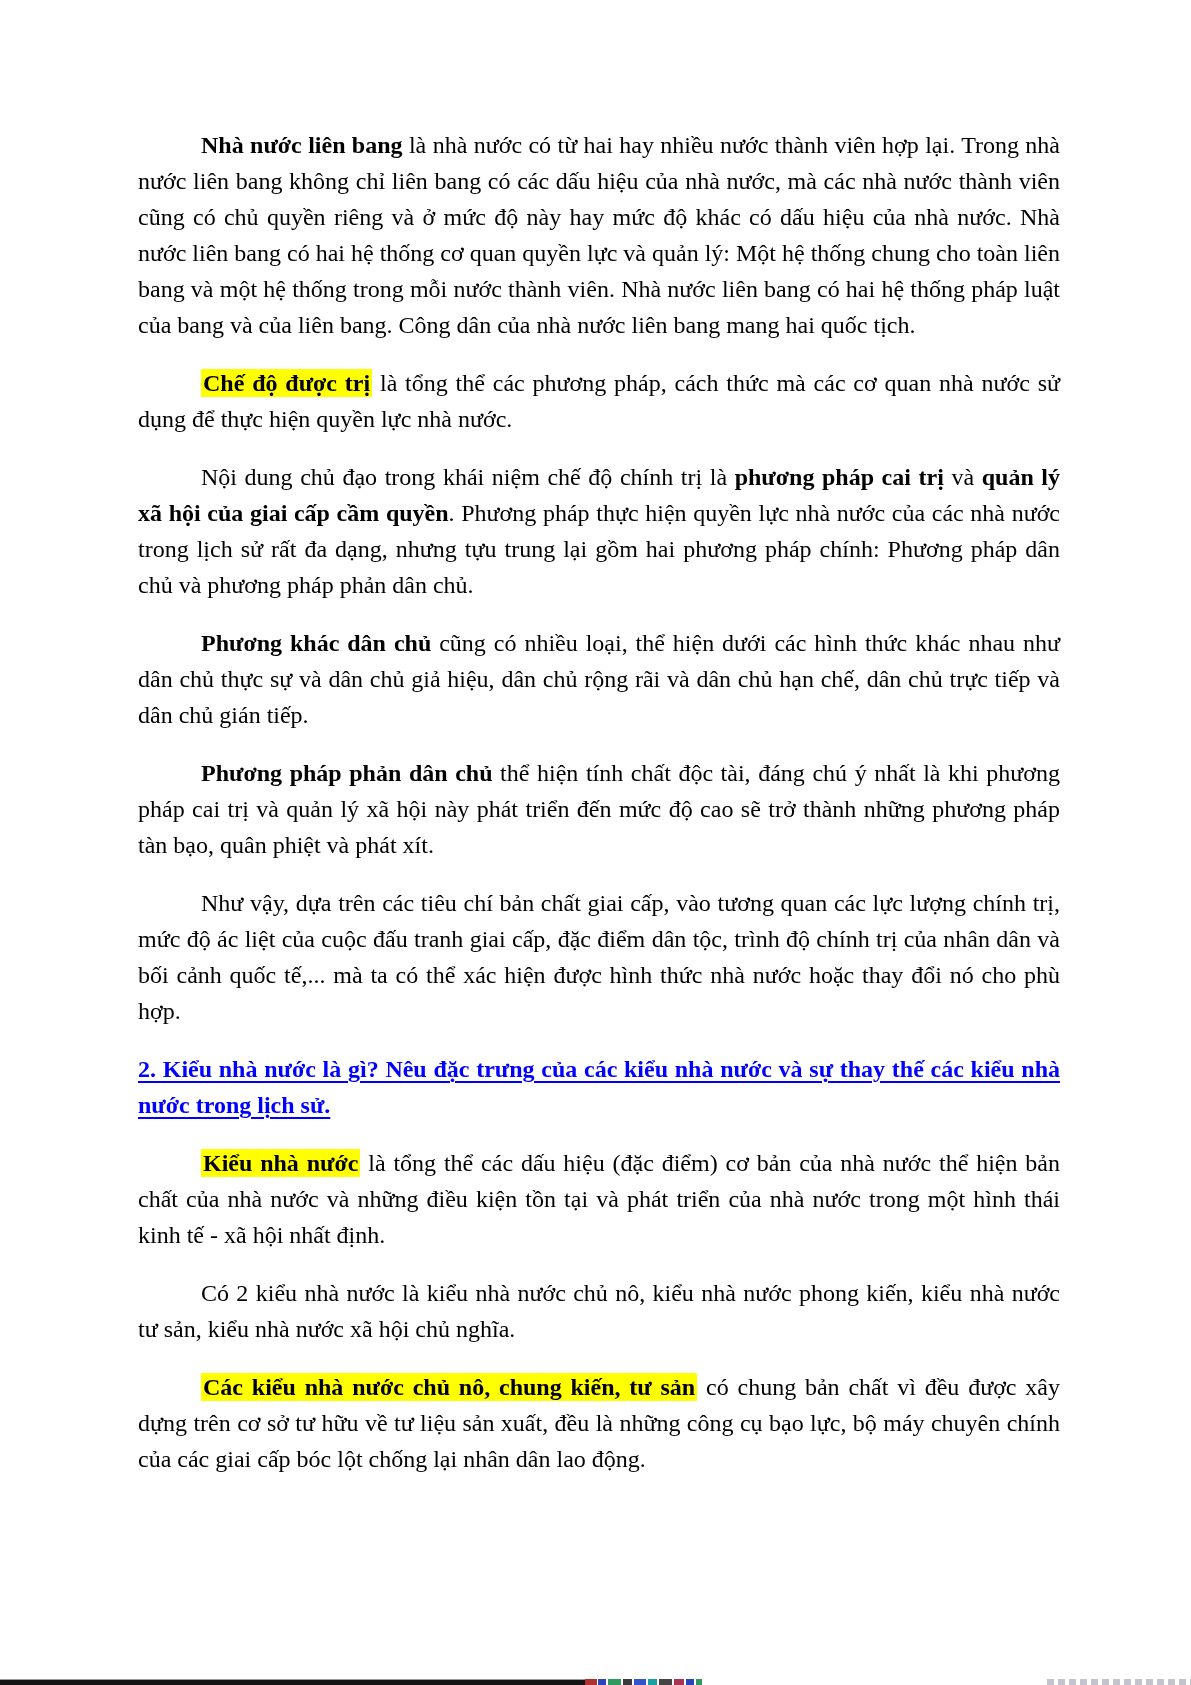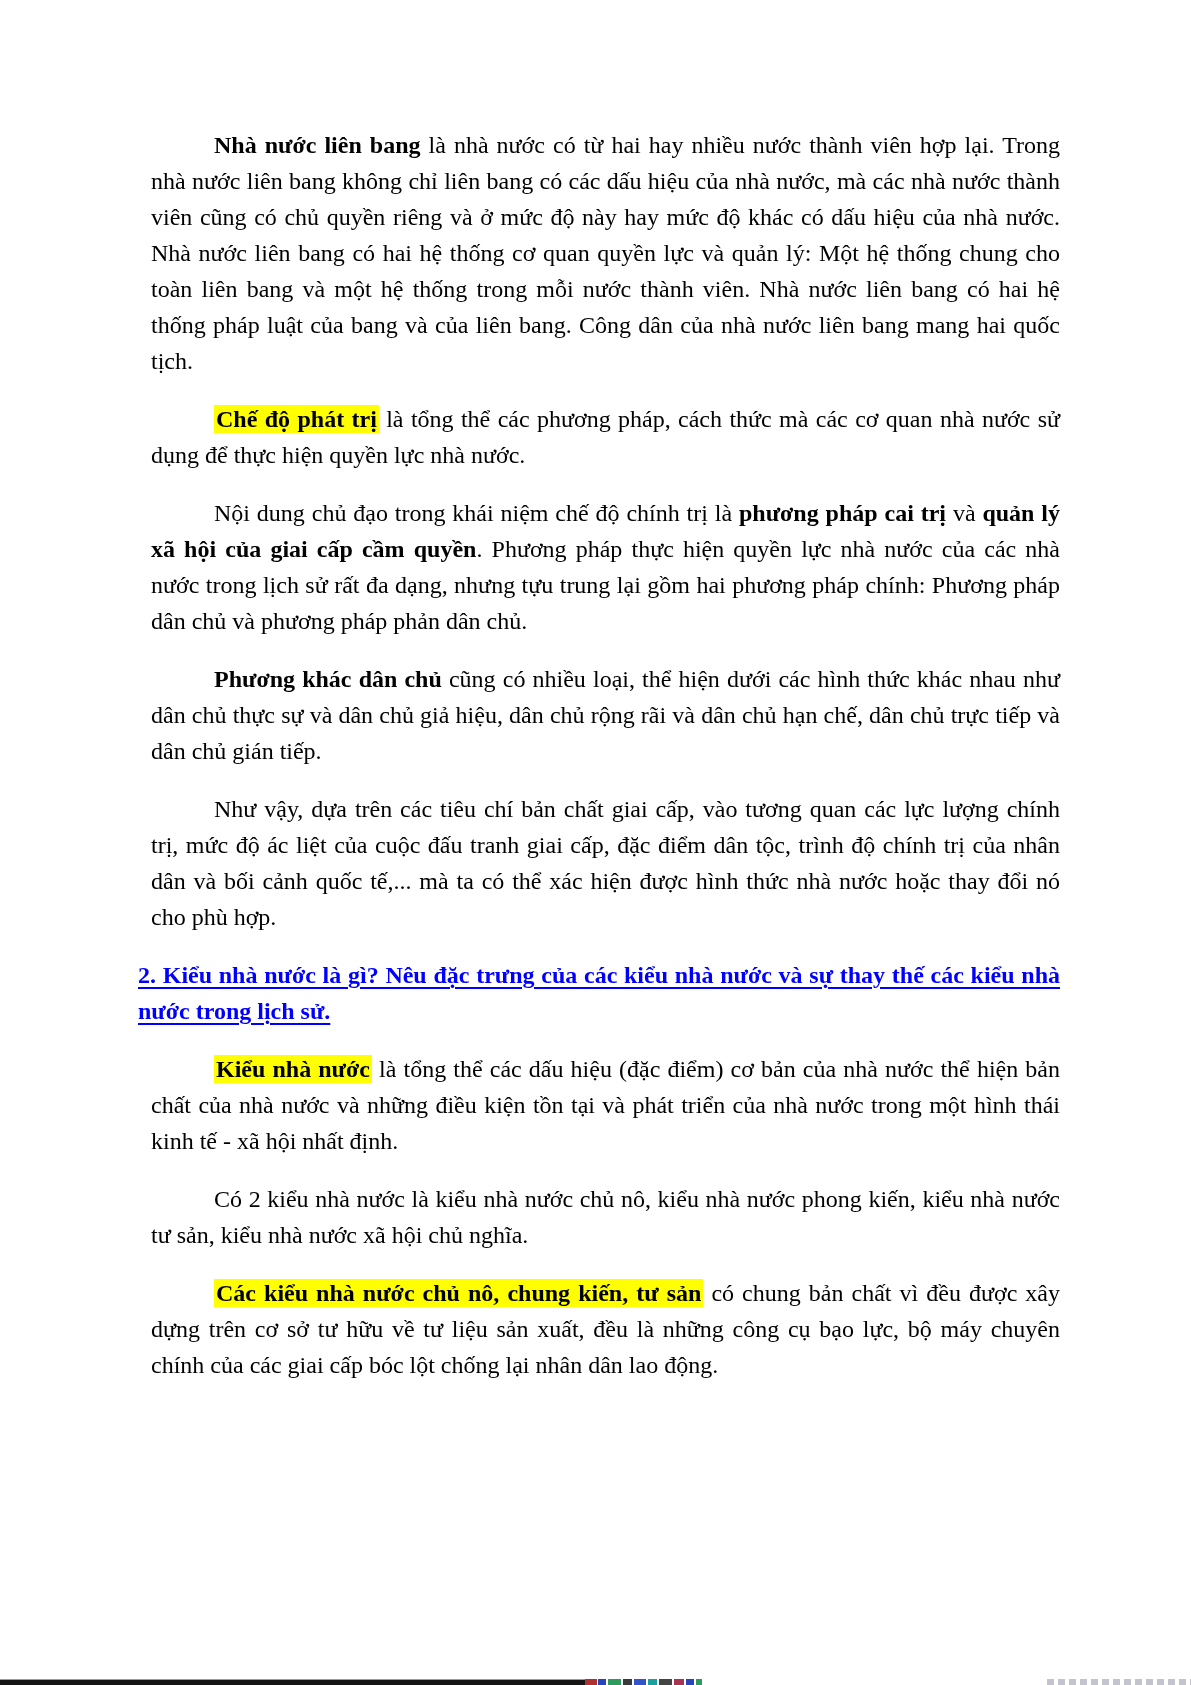--- a/index.html
+++ b/index.html
@@ -16,21 +16,21 @@
   }
   .doc {
     position: absolute;
     left: 138px; top: 127px; width: 922px;
     color: var(--text-color, #000000);
     font-size: 24px;
     line-height: 36px;
     text-align: justify;
   }
   .doc p { margin: 0 0 22px 0; }
-  p.body-par { text-indent: 63px; margin-left: 13px; }
+  p.body-par { text-indent: 63px; }
   p.heading {
     text-indent: 0;
     color: var(--heading-color, #0000ff);
     font-weight: bold;
     text-decoration: underline;
     text-decoration-thickness: 2px;
     text-underline-offset: 4px;
     margin-top: 12px;
   }
   .bold { font-weight: bold; }
@@ -40,23 +40,24 @@
     width: 100%; height: 6px;
   }
   .strip-seg { position: absolute; top: 0; height: 100%; }
 </style>
 </head>
 <body>
 
 <div class="page">
   <div class="doc" id="doc">
       <p class="body-par"><span class="bold">Nhà nước liên bang</span><span> là nhà nước có từ hai hay nhiều nước thành viên hợp lại. Trong nhà nước liên bang không chỉ liên bang có các dấu hiệu của nhà nước, mà các nhà nước thành viên cũng có chủ quyền riêng và ở mức độ này hay mức độ khác có dấu hiệu của nhà nước. Nhà nước liên bang có hai hệ thống cơ quan quyền lực và quản lý: Một hệ thống chung cho toàn liên bang và một hệ thống trong mỗi nước thành viên. Nhà nước liên bang có hai hệ thống pháp luật của bang và của liên bang. Công dân của nhà nước liên bang mang hai quốc tịch.</span></p>
-      <p class="body-par"><span class="bold hl">Chế độ phát trị</span><span> là tổng thể các phương pháp, cách thức mà các cơ quan nhà nước sử dụng để thực hiện quyền lực nhà nước.</span></p>
+      <p class="body-par"><span class="bold hl">Chế độ được trị</span><span> là tổng thể các phương pháp, cách thức mà các cơ quan nhà nước sử dụng để thực hiện quyền lực nhà nước.</span></p>
       <p class="body-par"><span>Nội dung chủ đạo trong khái niệm chế độ chính trị là </span><span class="bold">phương pháp cai trị</span><span> và </span><span class="bold">quản lý xã hội của giai cấp cầm quyền</span><span>. Phương pháp thực hiện quyền lực nhà nước của các nhà nước trong lịch sử rất đa dạng, nhưng tựu trung lại gồm hai phương pháp chính: Phương pháp dân chủ và phương pháp phản dân chủ.</span></p>
       <p class="body-par"><span class="bold">Phương khác dân chủ</span><span> cũng có nhiều loại, thể hiện dưới các hình thức khác nhau như dân chủ thực sự và dân chủ giả hiệu, dân chủ rộng rãi và dân chủ hạn chế, dân chủ trực tiếp và dân chủ gián tiếp.</span></p>
+      <p class="body-par"><span class="bold">Phương pháp phản dân chủ</span><span> thể hiện tính chất độc tài, đáng chú ý nhất là khi phương pháp cai trị và quản lý xã hội này phát triển đến mức độ cao sẽ trở thành những phương pháp tàn bạo, quân phiệt và phát xít.</span></p>
       <p class="body-par"><span>Như vậy, dựa trên các tiêu chí bản chất giai cấp, vào tương quan các lực lượng chính trị, mức độ ác liệt của cuộc đấu tranh giai cấp, đặc điểm dân tộc, trình độ chính trị của nhân dân và bối cảnh quốc tế,... mà ta có thể xác hiện được hình thức nhà nước hoặc thay đổi nó cho phù hợp.</span></p>
       <p class="heading"><span>2. Kiểu nhà nước là gì? Nêu đặc trưng của các kiểu nhà nước và sự thay thế các kiểu nhà nước trong lịch sử.</span></p>
       <p class="body-par"><span class="bold hl">Kiểu nhà nước</span><span> là tổng thể các dấu hiệu (đặc điểm) cơ bản của nhà nước thể hiện bản chất của nhà nước và những điều kiện tồn tại và phát triển của nhà nước trong một hình thái kinh tế - xã hội nhất định.</span></p>
       <p class="body-par"><span>Có 2 kiểu nhà nước là kiểu nhà nước chủ nô, kiểu nhà nước phong kiến, kiểu nhà nước tư sản, kiểu nhà nước xã hội chủ nghĩa.</span></p>
       <p class="body-par"><span class="bold hl">Các kiểu nhà nước chủ nô, chung kiến, tư sản</span><span> có chung bản chất vì đều được xây dựng trên cơ sở tư hữu về tư liệu sản xuất, đều là những công cụ bạo lực, bộ máy chuyên chính của các giai cấp bóc lột chống lại nhân dân lao động.</span></p>
     </div>
   <div class="bottom-strip" id="bottom-strip" style="height: 6px;">
       <div class="strip-seg" style="left: 0px; width: 585px; background: linear-gradient(rgb(154, 154, 162) 0px, rgb(154, 154, 162) 1px, rgb(20, 20, 20) 1px, rgb(20, 20, 20) 100%);"></div>
       <div class="strip-seg" style="left: 585px; width: 12px; background: rgb(176, 48, 48);"></div>
       <div class="strip-seg" style="left: 598px; width: 8px; background: rgb(42, 68, 187);"></div>

